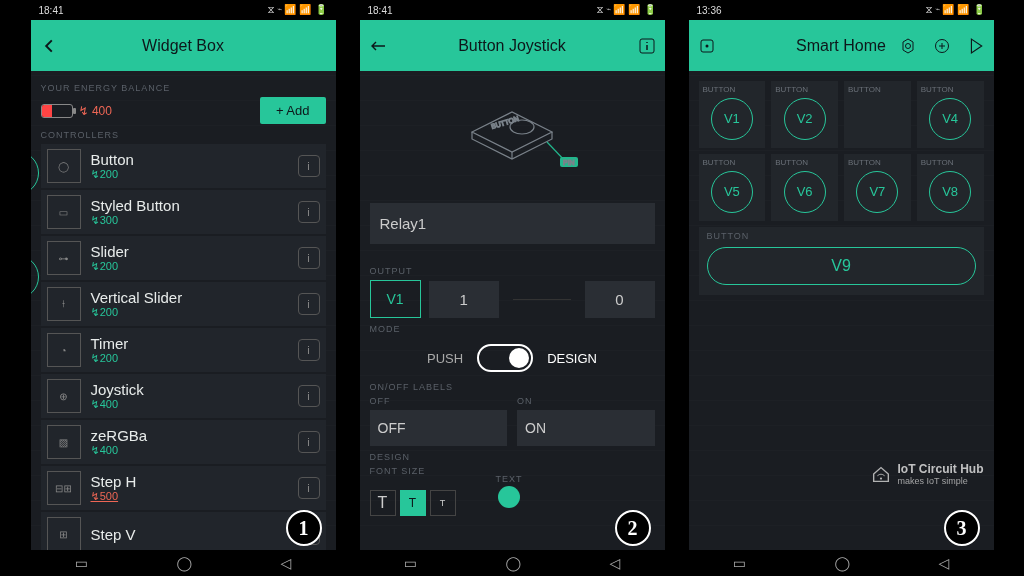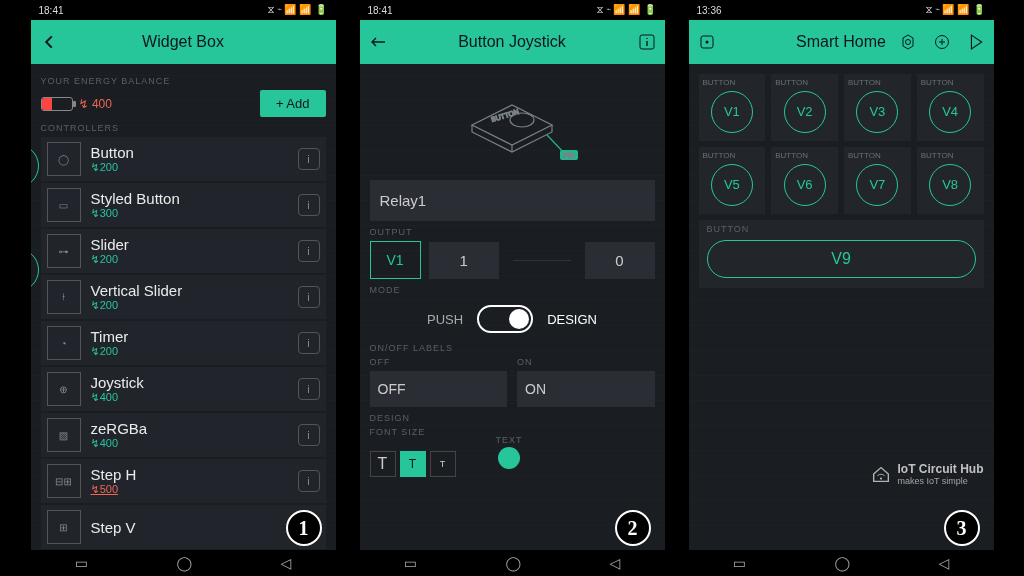--- a/index.html
+++ b/index.html
@@ -30,21 +30,21 @@
     background: #000;
     font-size: 10px;
     color: #ddd;
     display: flex;
     justify-content: space-between;
     align-items: center;
     padding: 0 8px;
   }
   
   .header {
-    height: 44px;
+    height: 51px;
     background: #27c69a;
     color: #0d171a;
     display: flex;
     align-items: center;
     padding: 0 10px;
     font-size: 16px;
     position: relative;
   }
   .header .title {
     flex: 1;
@@ -139,21 +139,21 @@
     color: #888; font-size: 11px;
   }
   
   .diagram {
     height: 110px;
     display: flex; align-items: center; justify-content: center;
   }
   .name-input {
     background: #2a2e34; border: none; color: #ccc;
     width: 100%; padding: 12px 10px; font-size: 15px;
-    margin: 0 0;
+    margin: 16px 0;
   }
   .output-row { display: flex; gap: 8px; align-items: center; margin-bottom: 6px;}
   .pin-box {
     border: 1px solid #27c69a; color: #27c69a;
     padding: 10px 16px; font-size: 14px;
     background: transparent;
   }
   .val-box {
     background: #2a2e34; color: #ccc;
     padding: 10px 0; width: 70px; text-align: center; font-size: 15px;
@@ -503,23 +503,20 @@
           </div>
         </div>
         <div class="btn-tile">
           <div class="tile-label">BUTTON</div>
           <div class="btn-circle">
             <div class="circ">V2</div>
           </div>
         </div>
         <div class="btn-tile">
           <div class="tile-label">BUTTON</div>
-          <div class="btn-circle">
-            <div class="circ">V3</div>
-          </div>
         </div>
         <div class="btn-tile">
           <div class="tile-label">BUTTON</div>
           <div class="btn-circle">
             <div class="circ">V4</div>
           </div>
         </div>
         <div class="btn-tile">
           <div class="tile-label">BUTTON</div>
           <div class="btn-circle">

